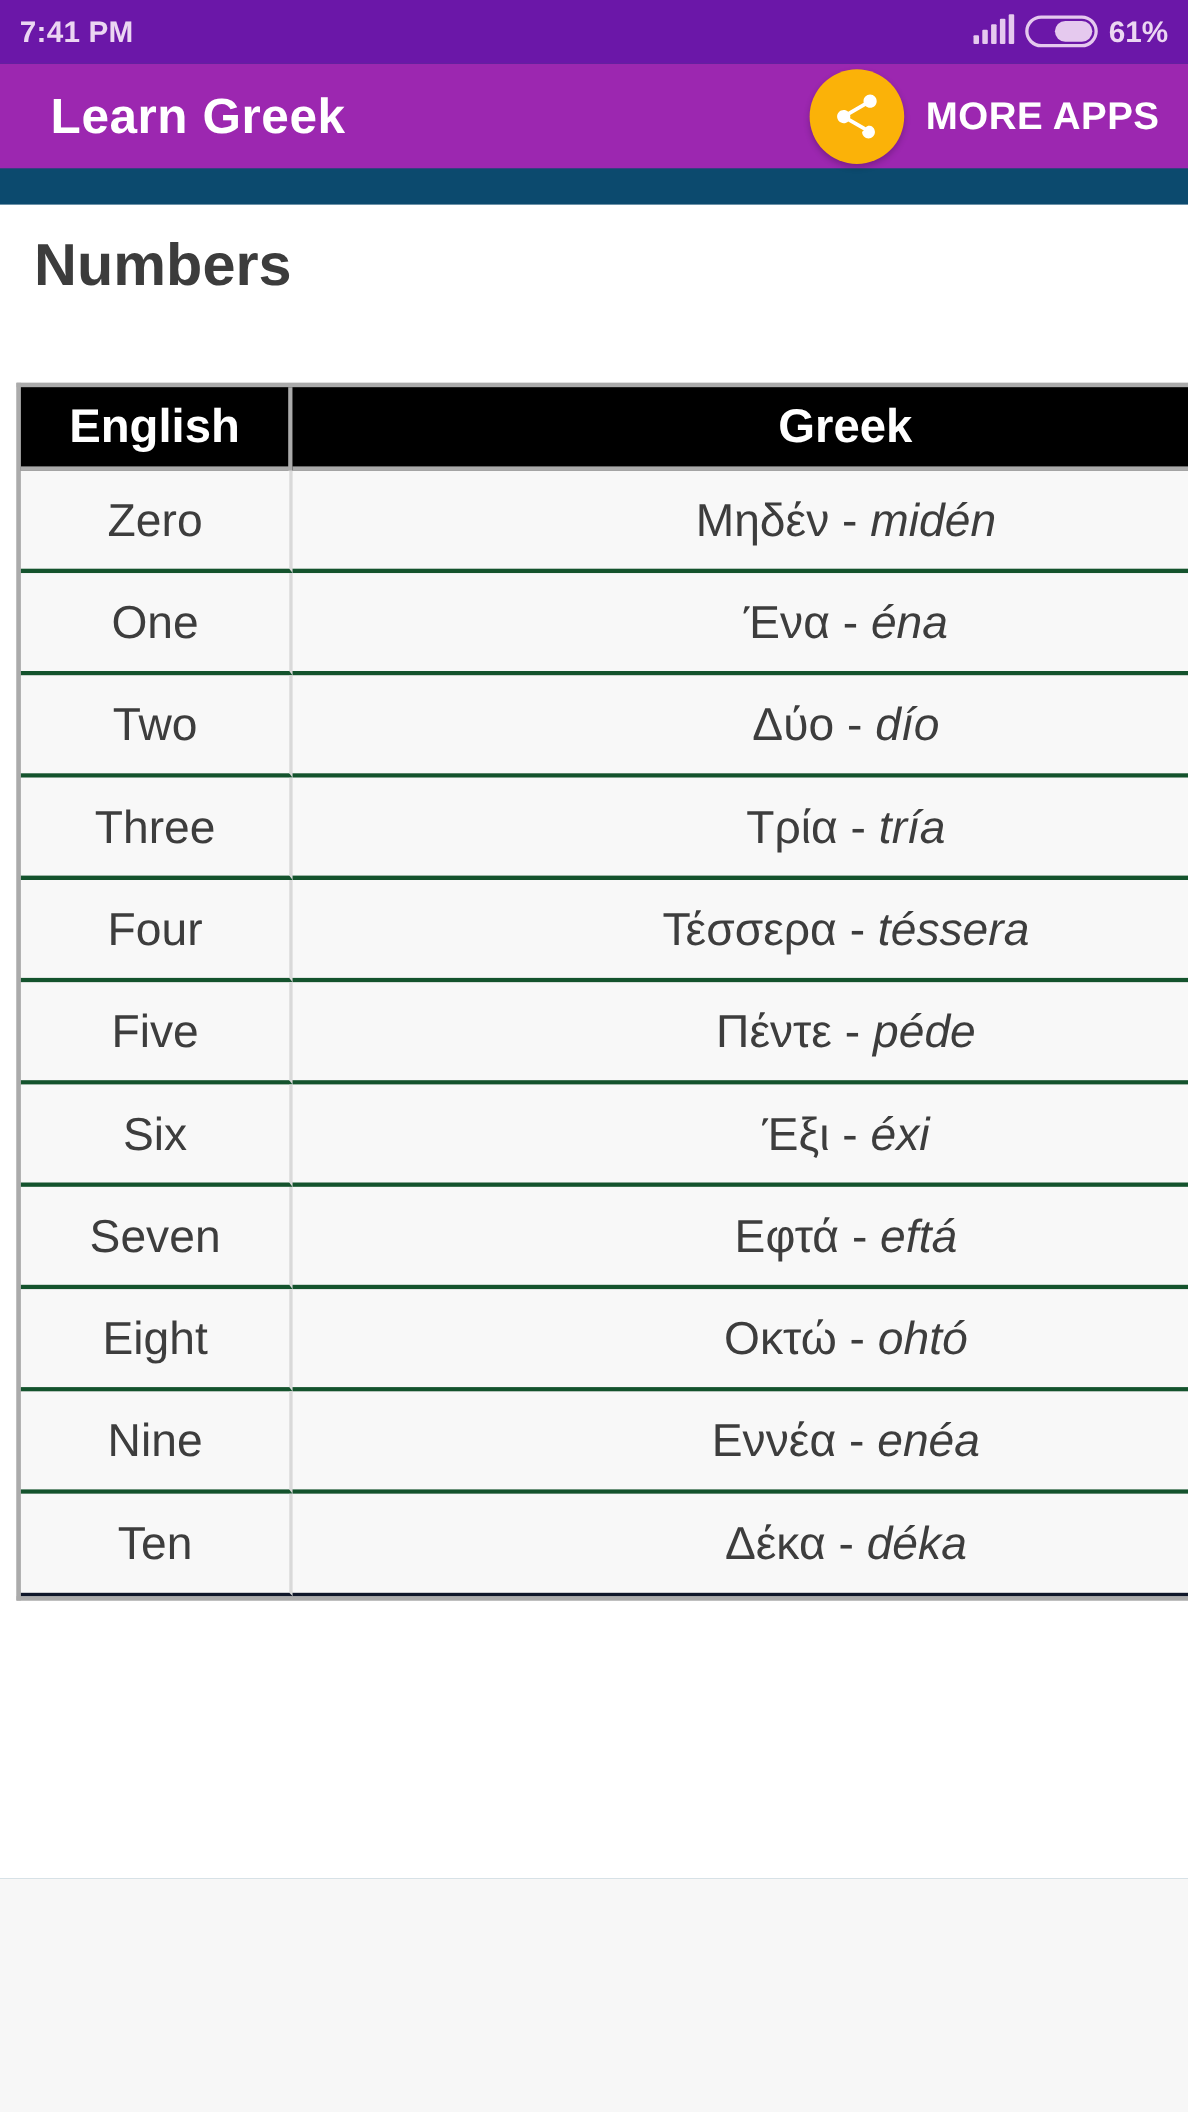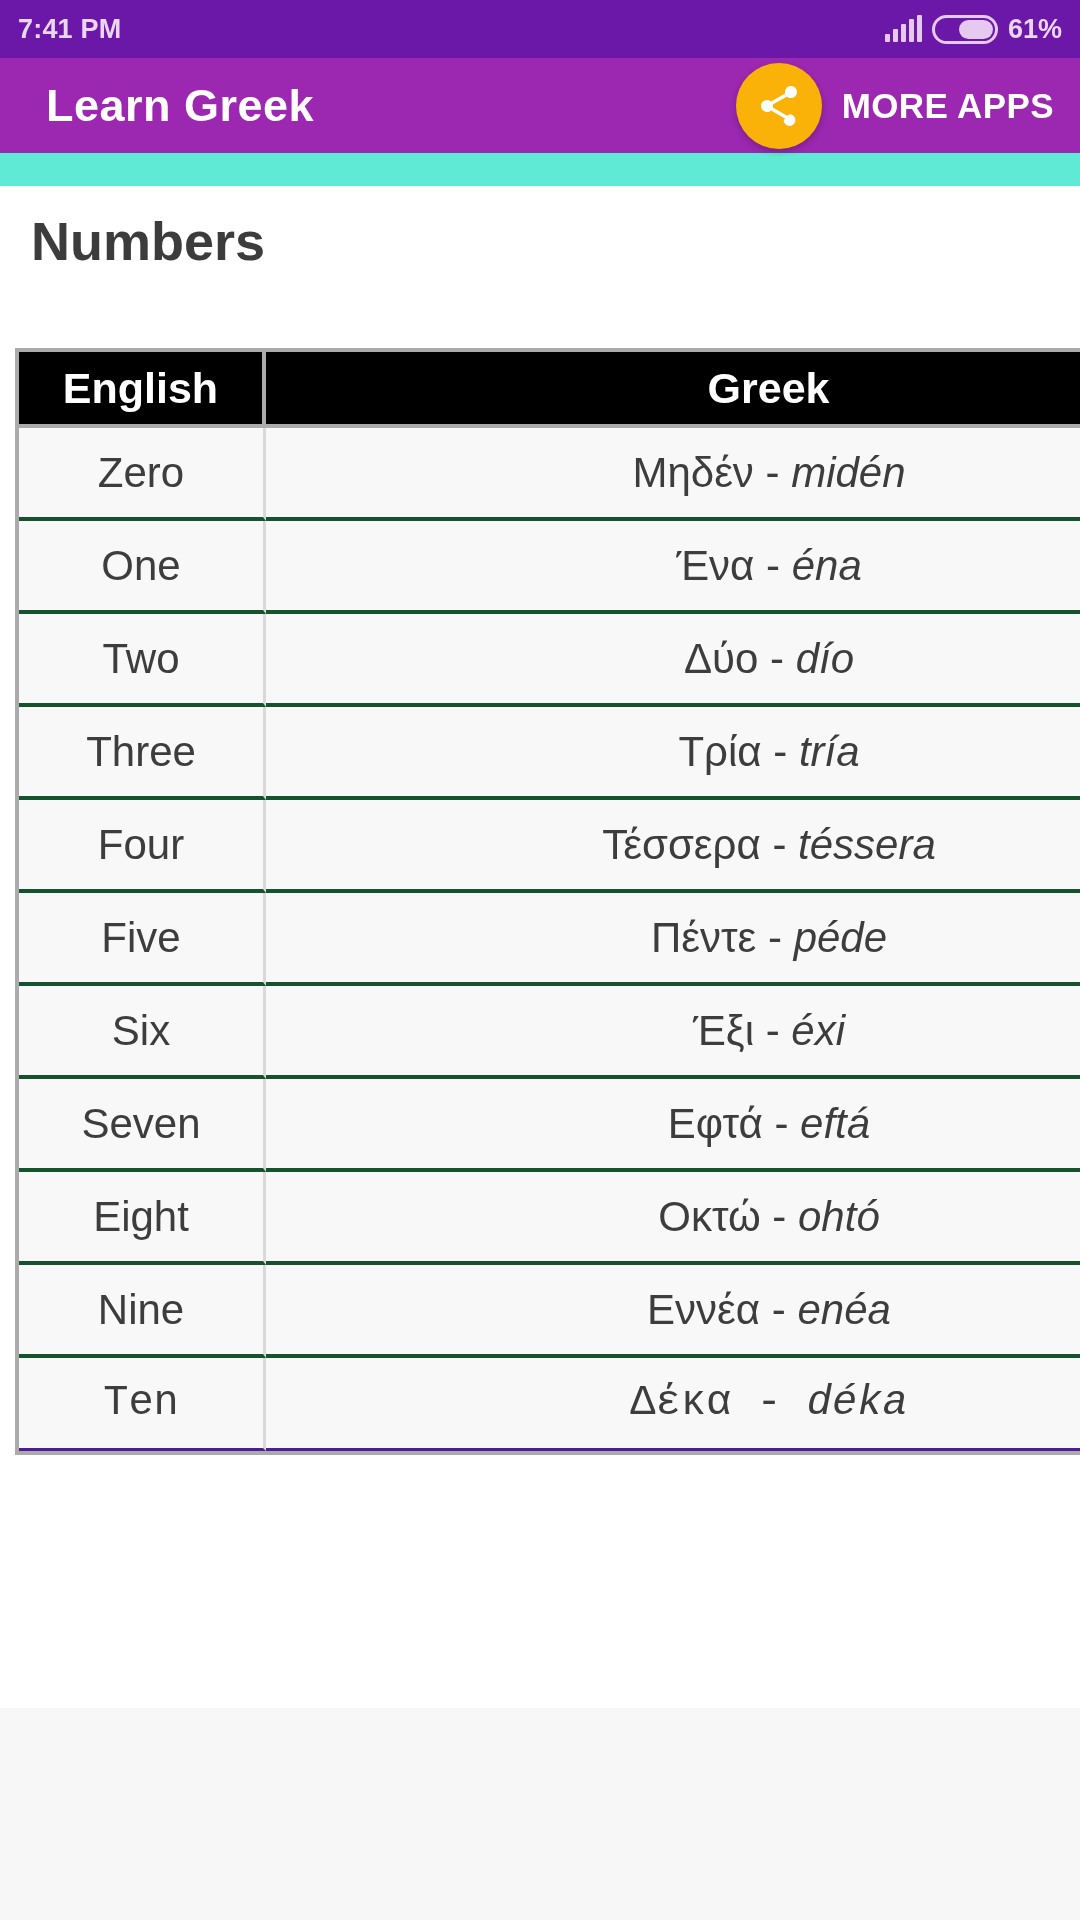--- a/index.html
+++ b/index.html
@@ -2,31 +2,31 @@
 <html><head>
 <meta charset="utf-8">
 <style>
   * { margin:0; padding:0; box-sizing:border-box; }
   html, body {
     width:1080px; height:1920px;
     background:#f7f7f7;
     font-family:"Liberation Sans","DejaVu Sans",sans-serif;
     overflow:hidden;
   }
-  #root { position:relative; width:1080px; height:1920px; background:#5eead4; }
+  #root { position:relative; width:1080px; height:1920px; background:#0c4a6e; }
 
   
   .statusbar {
     position:absolute; top:0; left:0; width:1080px; height:58px;
     background:#6B17A8; color:#E8CFF0;
     display:flex; align-items:center; justify-content:space-between;
     padding:0 18px;
   }
   .sb-time { font-size:27px; font-weight:bold; letter-spacing:.2px; color:#EBD6F2; }
-  .sb-right { display:flex; align-items:center; gap:10px; }
+  .sb-right { display:flex; gap:10px; }
   .signal { display:flex; align-items:flex-end; gap:3px; height:26px; }
   .signal i { width:5px; background:#E5C9EE; border-radius:1px; display:block; }
   .signal i:nth-child(1){ height:8px; }
   .signal i:nth-child(2){ height:13px; }
   .signal i:nth-child(3){ height:18px; }
   .signal i:nth-child(4){ height:23px; }
   .signal i:nth-child(5){ height:27px; }
   .battery {
     position:relative; width:66px; height:29px;
     border:3px solid #E5C9EE; border-radius:15px;
@@ -86,21 +86,21 @@
   }
   tbody td {
     background:#F8F8F8; color:#3D3D3D;
     height:93px; padding:0; text-align:center; vertical-align:middle;
     border-right:3px solid #D9D9D9; border-bottom:4px solid #14532d;
     font-size:42px; font-weight:normal;
   }
   tbody td.en { font-size:42px; }
   tbody td.gr { font-size:42px; }
   tbody td.gr .translit { font-style:italic; }
-  tbody tr:last-child td { border-bottom:3px solid #4c1d95;font-family:Liberation Mono, monospace; }
+  tbody tr:last-child td { border-bottom:3px solid #0f172a; }
 
   
   .page-gutter {
     position:absolute; top:1708px; left:0; width:1080px; height:212px;
     background:#F7F7F7;
   }
 </style>
 </head>
 <body>
 

